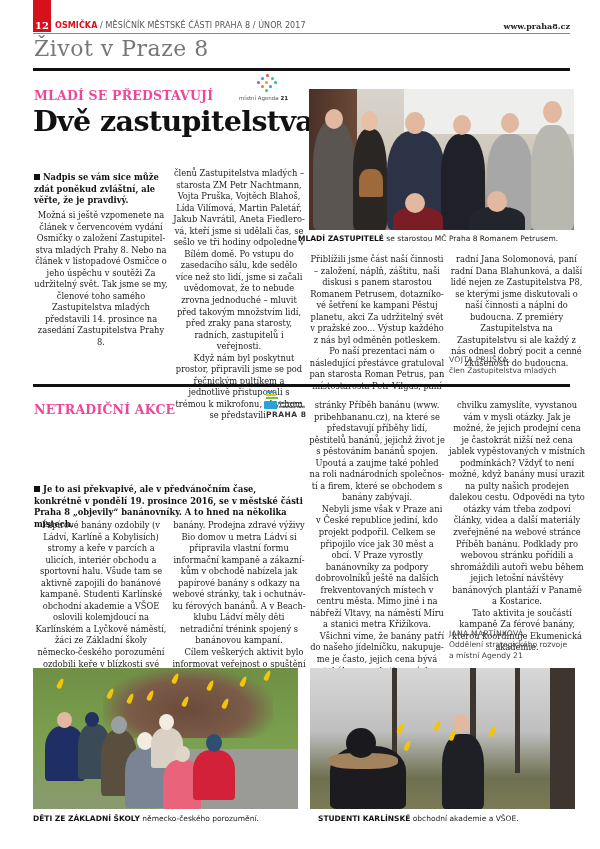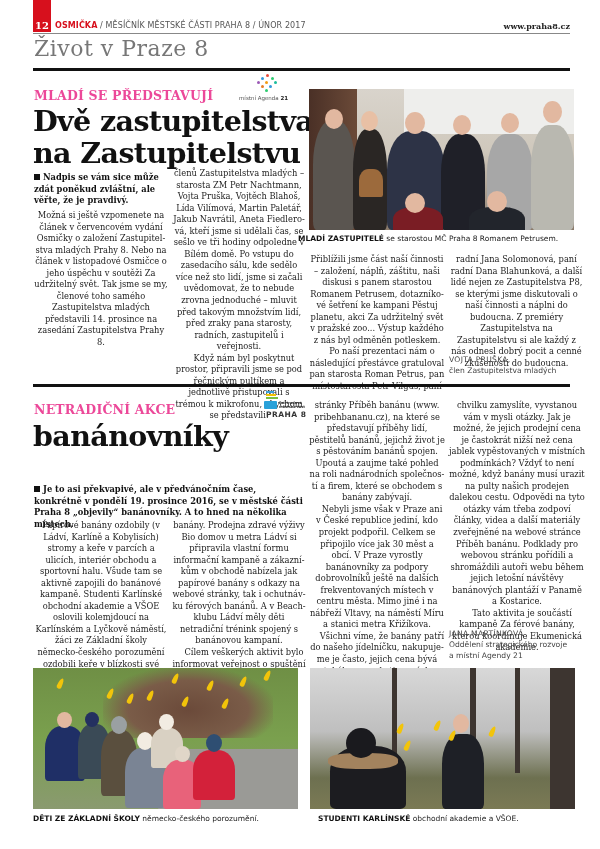--- a/index.html
+++ b/index.html
@@ -82,21 +82,20 @@
     <span style="left:8px;top:7px;background:#f39c12"></span>
     <span style="left:17px;top:7px;background:#1abc9c"></span>
     <span style="left:4px;top:11px;background:#e67e22"></span>
     <span style="left:12px;top:11px;background:#3498db"></span>
     <span style="left:8px;top:15px;background:#2ecc71"></span>
   </div>
   <div class="label"><span>místní Agenda </span><b>21</b></div>
 </div>
 <div class="headline" style="left:33px; top:105px;">
   <div>Dvě zastupitelstva</div>
-  <div>na Zastupitelstvu</div>
 </div>
 <div class="lead" style="left:34px; top:172px; width:132px;"><span class="sq"></span><span>Nadpis se vám sice může zdát poněkud zvláštní, ale věřte, že je pravdivý.</span></div>
 
 <div class="col" style="left:34px; top:210px; width:134px;">
   <p>Možná si ještě vzpomenete na článek v červencovém vydání Osmičky o založení Zastupitel­stva mladých Prahy 8. Nebo na článek v listopadové Osmičce o jeho úspěchu v soutěži Za udržitelný svět. Tak jsme se my, členové toho samého Zastupitelstva mladých představili 14. prosince na zasedání Zastupitelstva Prahy 8.</p>
 </div>
 <div class="col" style="left:172px; top:168px; width:134px;">
   <p>členů Zastupitelstva mladých – starosta ZM Petr Nachtmann, Vojta Pruška, Vojtěch Blahoš, Lída Vilímová, Martin Paletář, Jakub Navrátil, Aneta Fiedlero­vá, kteří jsme si udělali čas, se sešlo ve tři hodiny odpoledne v Bílém domě. Po vstupu do zasedacího sálu, kde sedělo více než sto lidí, jsme si začali uvědomovat, že to nebude zrovna jednoduché – mluvit před takovým množstvím lidí, před zraky pana starosty, radních, zastupitelů i veřejnosti.</p>
   <p class="indent">Když nám byl poskytnut prostor, připravili jsme se pod řečnickým pultíkem a jednotlivě přistupovali s trémou k mikrofo­nu, abychom se představili.</p>
 </div>
@@ -141,21 +140,20 @@
 <div class="kicker" style="left:34px; top:402px;">NETRADIČNÍ AKCE</div>
 <div class="logo-fair">
   <div class="wave1"></div>
   <div class="wave2"></div>
   <div class="wave3"></div>
   <div class="figs"></div>
   <div class="small">Fairtradová městská část</div>
   <div class="city">PRAHA 8</div>
 </div>
 <div class="headline" style="left:33px; top:420px;">
-  <div>banánovníky</div>
 </div>
 <div class="lead" style="left:34px; top:484px; width:272px;"><span class="sq"></span><span>Je to asi překvapivé, ale v předvánočním čase, konkrétně v pondělí 19. prosince 2016, se v městské části Praha 8 „objevily“ banánovníky. A to hned na několika místech.</span></div>
 
 <div class="col" style="left:34px; top:520px; width:134px;">
   <p>Papírové banány ozdobily (v Ládví, Karlíně a Kobylisích) stromy a keře v parcích a ulicích, interiér obchodu a sportovní halu. Všude tam se aktivně zapojili do banánové kampaně. Studenti Karlínské obchodní akademie a VŠOE oslovili kolemjdoucí na Karlínském a Lyčkově náměstí, žáci ze Základní školy německo-české­ho porozumění ozdobili keře v blízkosti své školy a vyrobili vlastní plakáty na téma férové</p>
 </div>
 <div class="col" style="left:172px; top:520px; width:134px;">
   <p>banány. Prodejna zdravé výživy Bio domov u metra Ládví si připravila vlastní formu informační kampaně a zákazní­kům v obchodě nabízela jak papírové banány s odkazy na webové stránky, tak i ochutnáv­ku férových banánů. A v Beach­klubu Ládví měly děti netradiční trénink spojený s banánovou kampaní.</p>
   <p class="indent">Cílem veškerých aktivit bylo informovat veřejnost o spuštění nové webové interaktivní</p>
 </div>

